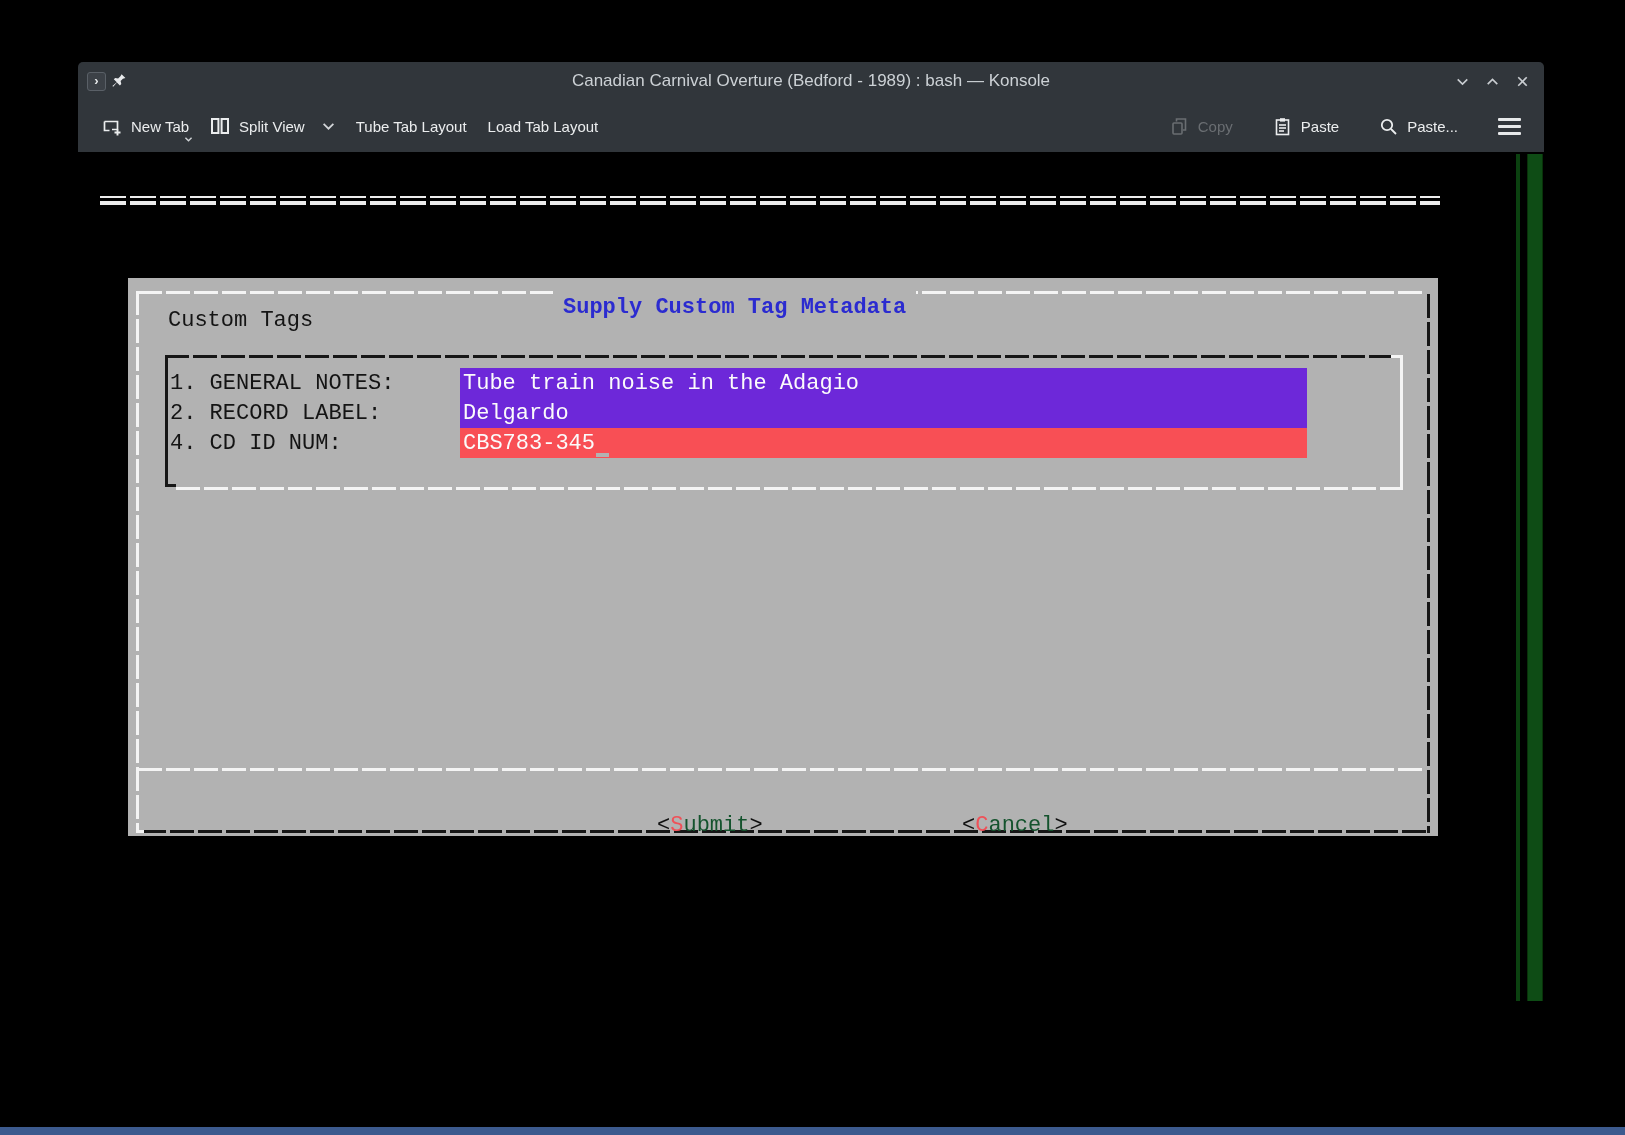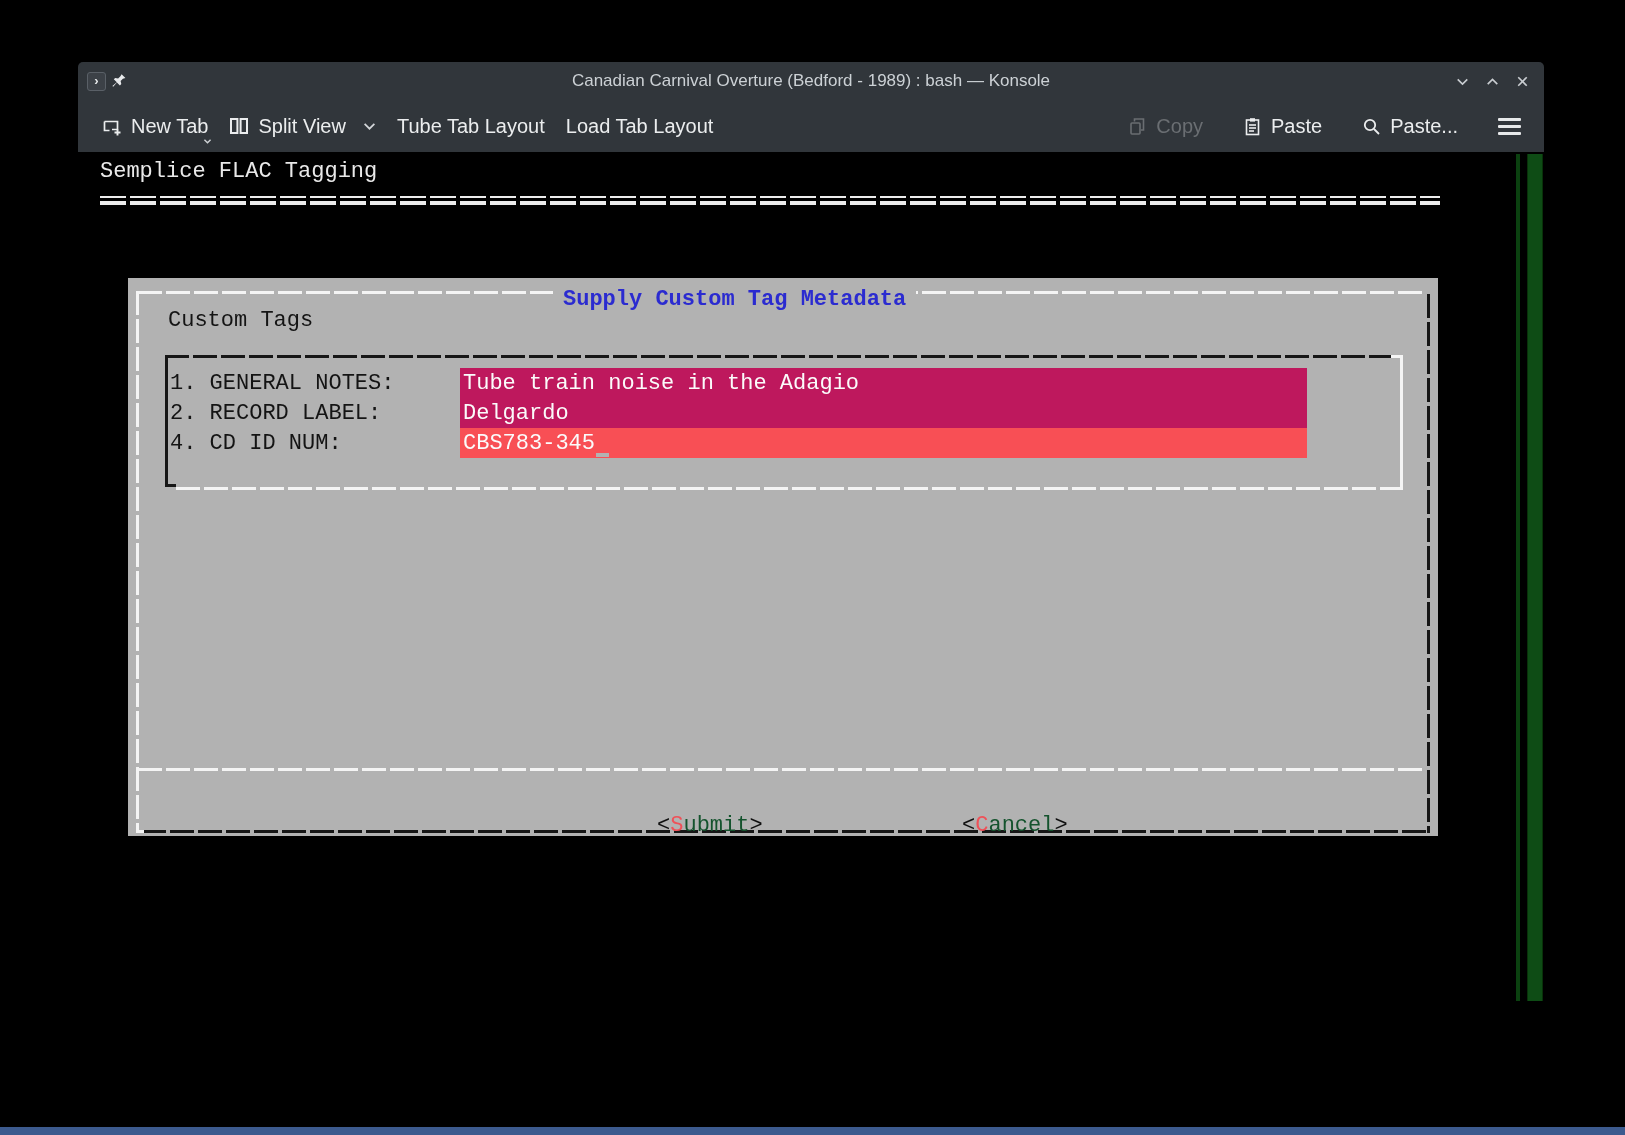--- a/index.html
+++ b/index.html
@@ -24,21 +24,21 @@
   #window-title { position:absolute; left:0; top:0; width:1466px; height:38px;
                   line-height:38px; text-align:center; color:#ccd1d5; font-size:17px; }
   #win-controls { position:absolute; right:13px; top:0; height:38px; display:flex; align-items:center; gap:13px; }
   .win-btn { width:17px; height:17px; display:flex; align-items:center; justify-content:center; cursor:pointer; }
 
   
   #toolbar { position:absolute; left:0; top:38px; width:1466px; height:52px; background:#31363b; }
   .tb-row { position:absolute; top:0; height:52px; display:flex; align-items:center; }
   #tb-left  { left:24px; gap:21px; }
   #tb-right { right:23px; gap:40px; }
-  .tb-btn { display:flex; align-items:center; gap:9px; color:#ebedee; font-size:20px; cursor:pointer;
+  .tb-btn { display:flex; align-items:center; gap:9px; color:#ebedee; font-size:15px; cursor:pointer;
             background:none; border:none; font-family:"Liberation Sans", sans-serif; position:relative; }
   .tb-btn.disabled { color:#6a6e72; }
   .tb-btn.disabled svg * { stroke:#6a6e72 !important; }
   .mini-caret { position:absolute; right:-4px; bottom:-7px; }
   .burger { display:flex; flex-direction:column; gap:4px; cursor:pointer; padding:2px 0; }
   .burger div { width:23px; height:3px; background:#e7e9ea; border-radius:1px; }
 
   
   #terminal { position:absolute; left:0; top:90px; width:1466px; height:853px; background:#000;
               font-family:"Liberation Mono","DejaVu Sans Mono",monospace; font-size:22px; }
@@ -63,37 +63,37 @@
   .dash-h-b { background:repeating-linear-gradient(90deg,#161616 0 24px, transparent 24px 28px); height:3px; }
   .dash-v-w { background:repeating-linear-gradient(180deg,#f4f4f4 0 24px, transparent 24px 28px); width:3px; }
   .dash-v-b { background:repeating-linear-gradient(180deg,#161616 0 24px, transparent 24px 28px); width:3px; }
 
   #dlg-border-top    { position:absolute; left:10px;  top:13px;  width:1286px; }
   #dlg-border-left   { position:absolute; left:8px;   top:13px;  height:542px; }
   #dlg-border-right  { position:absolute; left:1299px;top:16px;  height:539px; }
   #dlg-border-bottom { position:absolute; left:14px;  top:552px; width:1288px; }
   #dlg-corner-bl     { position:absolute; left:8px;   top:552px; width:8px; height:3px; background:#f4f4f4; }
 
-  #dialog-title { position:absolute; left:425px; top:0; background:#b2b2b2; padding:8px 10px;
+  #dialog-title { position:absolute; left:425px; top:0; background:#b2b2b2; padding:16px 10px;
                   color:#2b2bd0; font-weight:bold; line-height:27px; white-space:pre; }
 
   #custom-tags-label { position:absolute; left:40px; top:30px; line-height:26px; }
 
   
   #form-top    { position:absolute; left:37px;   top:77px;  width:1230px; }
   #form-left   { position:absolute; left:37px;   top:77px;  height:132px; background:#161616; width:3px; }
   #form-bl-stub{ position:absolute; left:37px;   top:206px; width:11px; height:3px; background:#161616; }
   #form-bottom { position:absolute; left:48px;   top:209px; width:1227px; }
   #form-right  { position:absolute; left:1272px; top:77px;  height:135px; background:#f4f4f4; width:3px; }
   #form-tr-tick{ position:absolute; left:1263px; top:77px;  width:9px; height:3px; background:#f4f4f4; }
 
   .field-row { position:absolute; left:0; width:100%; height:30px; }
   .field-label { position:absolute; left:42px; top:2px; line-height:28px; white-space:pre; color:#141414; }
   .field-input { position:absolute; left:332px; top:0; width:847px; height:30px; cursor:text; }
-  .field-input.teal { background:#be185d; }
+  .field-input.teal { background:#6d28d9; }
   .field-input.red  { background:#f84f55; }
   .field-value { position:absolute; left:3px; top:2px; line-height:27px; color:#fbfbfb; white-space:pre; }
   #text-cursor { position:absolute; left:136px; top:25px; width:13px; height:4px; background:#b2b2b2; }
 
   #dlg-separator { position:absolute; left:10px; top:490px; width:1286px; }
 
   .dlg-btn { position:absolute; top:506px; line-height:28px; cursor:pointer; white-space:pre;
              background:none; border:none; font-family:"Liberation Mono","DejaVu Sans Mono",monospace; font-size:22px; }
   #submit-button { left:397px; }
   #cancel-button { left:702px; }
@@ -197,21 +197,20 @@
         </button>
         <div class="burger">
           <div></div>
             <div></div>
             <div></div>
         </div>
       </div>
     </div>
 
     <div id="terminal">
-      <div id="term-header">Semplice FLAC Tagging</div>
       <div id="term-rule"></div>
 
       <div id="dialog">
         <div id="dlg-border-top" class="dash-h-w"></div>
         <div id="dlg-border-left" class="dash-v-w"></div>
         <div id="dlg-border-right" class="dash-v-b"></div>
         <div id="dlg-border-bottom" class="dash-h-b"></div>
         <div id="dlg-corner-bl"></div>
 
         <div id="dialog-title">Supply Custom Tag Metadata</div>

